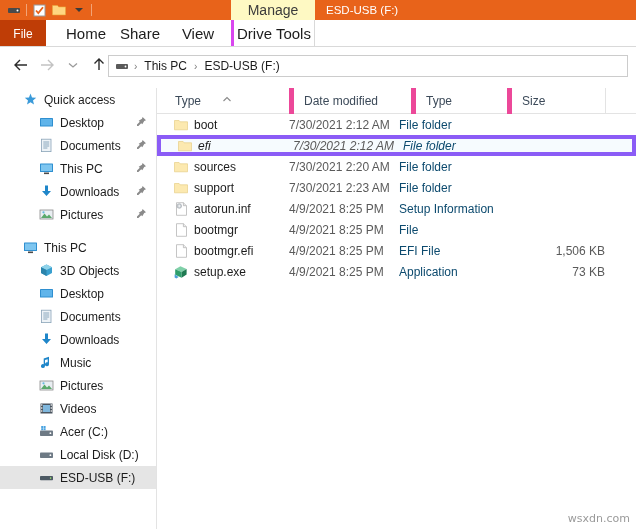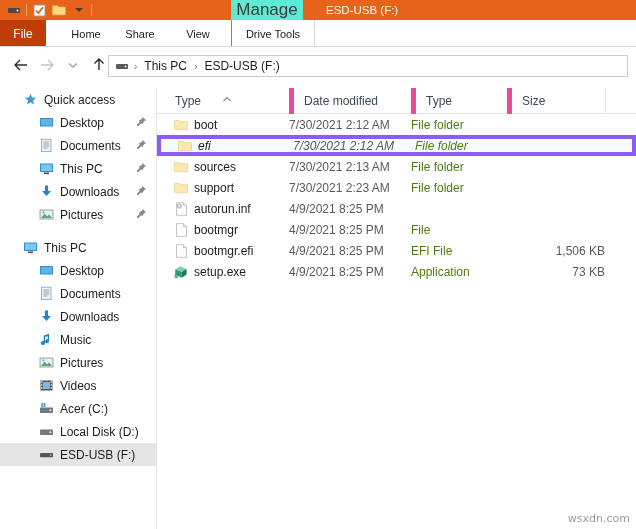--- a/index.html
+++ b/index.html
@@ -20,24 +20,24 @@
     background: #e8631a;
     display: flex; align-items: center;
   }
   .qat { display: flex; align-items: center; height: 20px; padding-left: 4px; }
   .qat-btn {
     width: 20px; height: 18px;
     display: flex; align-items: center; justify-content: center;
   }
   .qat-sep { width: 1px; height: 12px; background: #f2a477; margin: 0 2px; }
   .ctx-tab-manage {
-    position: absolute; left: 231px; top: 0; width: 72px; height: 20px;
-    background: #5eead4; color: #3b3b3b;
+    position: absolute; left: 231px; top: 0; width: 84px; height: 20px;
+    background: #fef9c3; color: #3b3b3b;
     display: flex; align-items: center; justify-content: center;
-    font-size: 17px;
+    font-size: 14px;
   }
   .win-title {
     position: absolute; left: 316px; top: 0; height: 20px;
     display: flex; align-items: center; padding-left: 10px;
     color: #ffffff; font-size: 11.5px;
   }
 
   
   .tabstrip {
     position: absolute; left: 0; top: 20px; width: 636px; height: 27px;
@@ -49,28 +49,28 @@
   }
   .tab-file {
     position: absolute; left: 0; top: 0; width: 46px; height: 27px;
     background: #bf3d06; color: #ffffff;
     display: flex; align-items: center; justify-content: center;
     font-size: 12px;
   }
   .tab {
     position: absolute; top: 0; height: 27px;
     display: flex; align-items: center; justify-content: center;
-    font-size: 11px; color: #1c1c1c;
+    font-size: 15px; color: #1c1c1c;
   }
   .tab-home { left: 60px; width: 52px; }
   .tab-share { left: 114px; width: 52px; }
   .tab-view { left: 174px; width: 48px; }
   .tab-drivetools {
     left: 231px; width: 84px;
-    border-left: 1px solid #d946ef; border-right: 1px solid #d9d9d9;
+    border-left: 3px solid #d946ef; border-right: 1px solid #d9d9d9;
   }
 
   
   .navbar {
     position: absolute; left: 0; top: 47px; width: 636px; height: 35px;
     background: #ffffff;
     display: flex; align-items: center;
   }
   .nav-btn {
     width: 26px; height: 26px;
@@ -154,21 +154,21 @@
     font-style: italic;
   }
   .cell {
     position: absolute; height: 21px;
     display: flex; align-items: center;
     font-size: 12px; white-space: nowrap;
   }
   .c-icon { left: 16px; width: 16px; justify-content: center; }
   .c-name { left: 37px; color: #1c1c1c; }
   .c-date { left: 132px; color: #5a5a5a; }
-  .c-type { left: 254px; color: #4d7c0f; }
+  .c-type { left: 242px; color: #0c4a6e; }
   .c-size { left: 350px; width: 98px; justify-content: flex-end; color: #5a5a5a; }
   .row.selected .cell { height: 19px; }
 
   
   .watermark {
     position: absolute; right: 6px; bottom: 4px;
     font-size: 11px; color: #9a9a9a;
     font-family: "DejaVu Sans", sans-serif;
   }
 </style>
@@ -343,20 +343,30 @@
     <span class="nav-icon">
       <svg width="15" height="15" viewBox="0 0 15 15">
         <rect x="1" y="2.5" width="13" height="8.5" rx="0.6" fill="#2f8fd0"></rect>
         <rect x="2" y="3.5" width="11" height="6.5" fill="#7ec6f0"></rect>
         <rect x="5" y="11.5" width="5" height="1.6" fill="#4a4a4a"></rect>
       </svg>
     </span>
     <span class="nav-label">This PC</span>
   </div>
 
+  <div class="nav-item lvl1">
+    <span class="nav-icon">
+      <svg width="15" height="15" viewBox="0 0 15 15">
+        <path d="M7.5 1.5 L13 4.3 V10 L7.5 13 L2 10 V4.3 z" fill="#3aa0cf"></path>
+        <path d="M7.5 1.5 L13 4.3 L7.5 7.1 L2 4.3 z" fill="#8fd3ea"></path>
+        <path d="M7.5 7.1 V13 L2 10 V4.3 z" fill="#2b83ab"></path>
+      </svg>
+    </span>
+    <span class="nav-label">3D Objects</span>
+  </div>
 
   <div class="nav-item lvl1">
     <span class="nav-icon">
       <svg width="15" height="15" viewBox="0 0 15 15">
         <rect x="1" y="3" width="13" height="8.5" rx="0.6" fill="#2f8fd0"></rect>
         <rect x="2" y="4" width="11" height="6.5" fill="#5fb4ea"></rect>
       </svg>
     </span>
     <span class="nav-label">Desktop</span>
   </div>
@@ -495,21 +505,21 @@
       <span class="cell c-size"></span>
     </div>
 
     <div class="row">
       <span class="cell c-icon">
         <svg width="14" height="12" viewBox="0 0 14 12">
           <path d="M0.5 1.5 h4.6 l1.1 1.3 H13.5 v8 H0.5 z" fill="#fce9b0" stroke="#e6cf86" stroke-width="0.7"></path>
         </svg>
       </span>
       <span class="cell c-name">sources</span>
-      <span class="cell c-date">7/30/2021 2:13 AM</span>
+      <span class="cell c-date">7/30/2021 2:20 AM</span>
       <span class="cell c-type">File folder</span>
       <span class="cell c-size"></span>
     </div>
 
     <div class="row">
       <span class="cell c-icon">
         <svg width="14" height="12" viewBox="0 0 14 12">
           <path d="M0.5 1.5 h4.6 l1.1 1.3 H13.5 v8 H0.5 z" fill="#fce9b0" stroke="#e6cf86" stroke-width="0.7"></path>
         </svg>
       </span>
@@ -523,20 +533,21 @@
       <span class="cell c-icon">
         <svg width="13" height="14" viewBox="0 0 13 14">
           <path d="M1.5 0.7 H8.4 L11.5 3.7 V13.3 H1.5 z" fill="#ffffff" stroke="#b6b6b6" stroke-width="0.8"></path>
           <path d="M8.4 0.7 V3.7 H11.5" fill="#e4e4e4" stroke="#b6b6b6" stroke-width="0.8"></path>
           <circle cx="4.3" cy="4" r="2.3" fill="#cfd4d8" stroke="#9aa1a7" stroke-width="0.6"></circle>
           <circle cx="4.3" cy="4" r="0.8" fill="#ffffff"></circle>
         </svg>
       </span>
       <span class="cell c-name">autorun.inf</span>
       <span class="cell c-date">4/9/2021 8:25 PM</span>
+      <span class="cell c-type">Setup Information</span>
     </div>
 
     <div class="row">
       <span class="cell c-icon">
         <svg width="13" height="14" viewBox="0 0 13 14">
           <path d="M1.5 0.7 H8.4 L11.5 3.7 V13.3 H1.5 z" fill="#ffffff" stroke="#b6b6b6" stroke-width="0.8"></path>
           <path d="M8.4 0.7 V3.7 H11.5" fill="#ededed" stroke="#b6b6b6" stroke-width="0.8"></path>
         </svg>
       </span>
       <span class="cell c-name">bootmgr</span>

